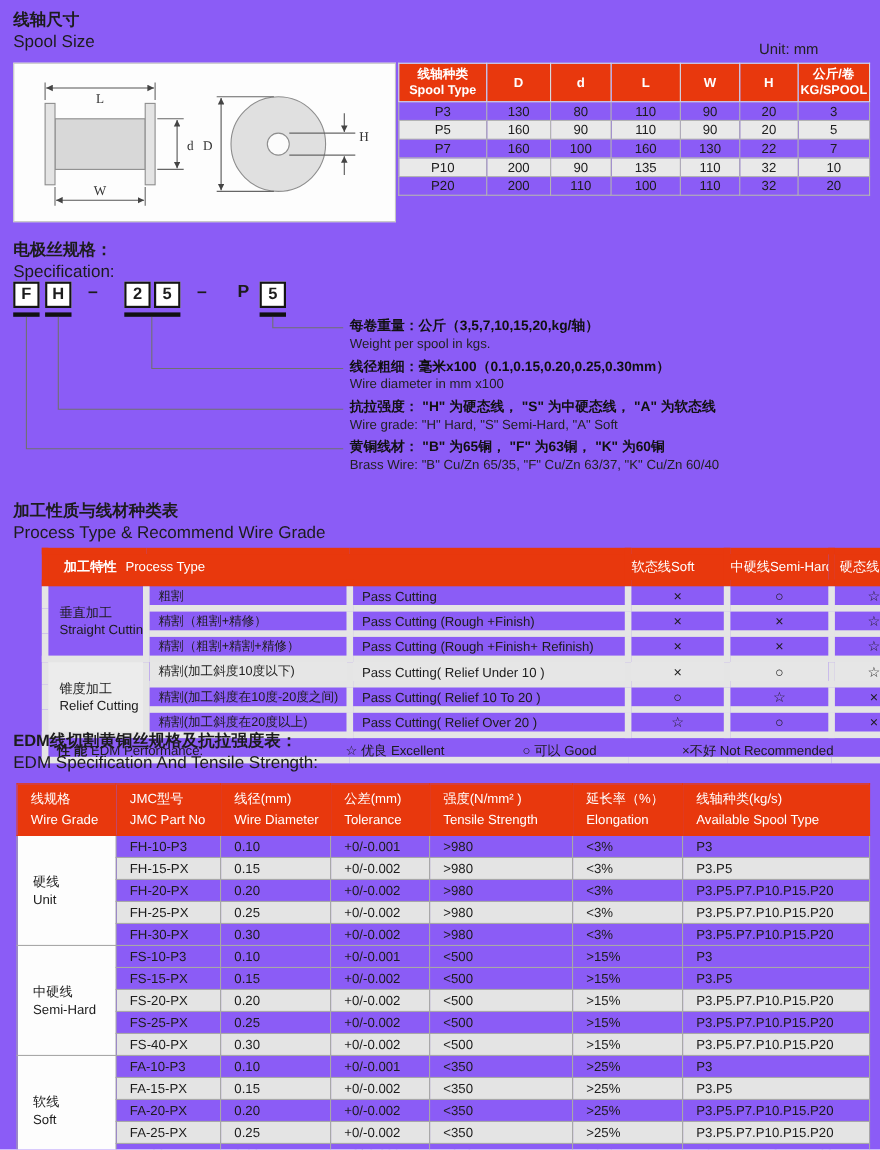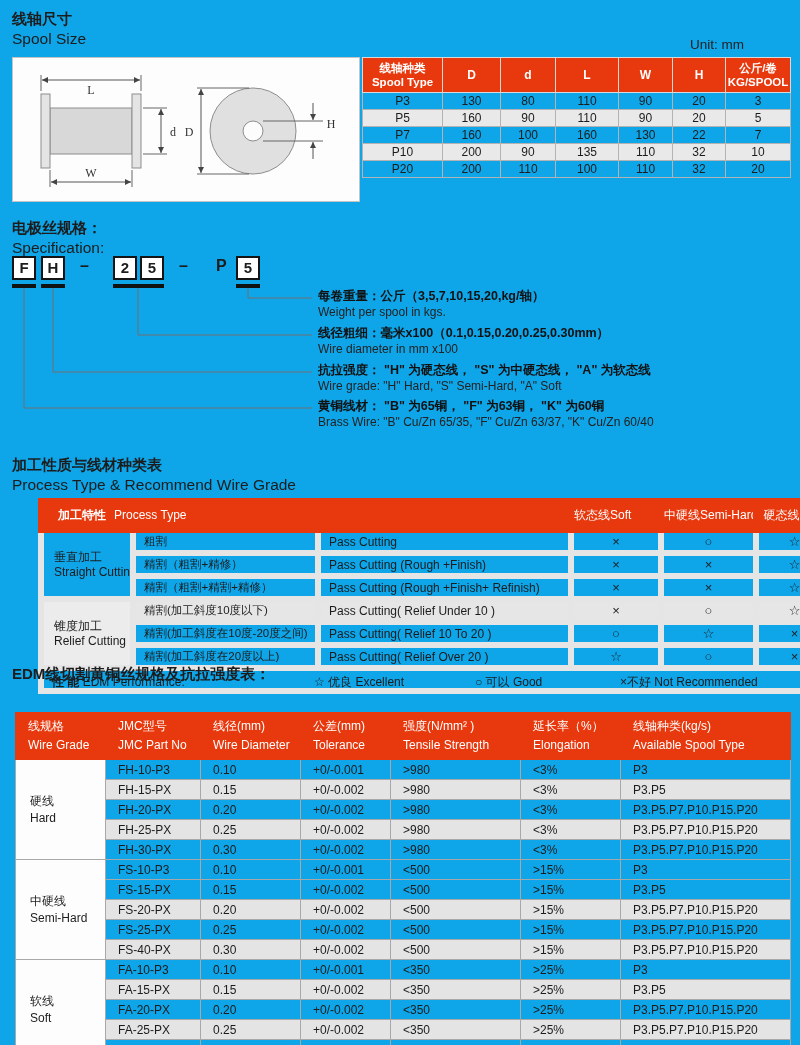--- a/index.html
+++ b/index.html
@@ -1,16 +1,16 @@
 <!DOCTYPE html>
 <html><head>
 <meta charset="utf-8">
 <style>
   html,body{margin:0;padding:0;background:#ffffff;}
-  #page{position:relative;width:800px;height:1045px;background:#0ea5e9;
+  #page{position:relative;width:800px;height:1045px;background:#8b5cf6;
         font-family:"Liberation Sans","DejaVu Sans",sans-serif;color:#1c1c1c;overflow:hidden;}
   .abs{position:absolute;}
   .sec-zh{font-size:15px;font-weight:700;line-height:1.3;}
   .sec-en{font-size:15.5px;font-weight:400;line-height:1.3;}
   .unit{font-size:13.5px;color:#222;}
   table{border-collapse:collapse;table-layout:fixed;}
   
   .spool-tbl{width:428px;font-size:12px;}
   .spool-tbl th,.spool-tbl td{border:1px solid #b3b3b3;text-align:center;padding:0;overflow:hidden;}
   .spool-tbl thead th{color:#fff;font-weight:700;height:34px;border-color:#d9d9d9;}
@@ -305,20 +305,21 @@
           <span class="lg" style="left:270px;">☆ 优良 Excellent</span>
           <span class="lg" style="left:431px;">○ 可以 Good</span>
           <span class="lg" style="left:576px;">×不好 Not Recommended</span>
         </td>
       </tr>
     </tbody>
   </table>
 
   <div class="abs" style="left:12px;top:664px;">
     <div class="sec-zh" style="font-weight:600;">EDM线切割黄铜丝规格及抗拉强度表：</div>
+    <div class="sec-en">EDM Specification And Tensile Strength:</div>
   </div>
 
   <table class="edm-tbl abs outer" style="left:15px;top:712px;">
     <colgroup>
         <col style="width:90px">
         <col style="width:95px">
         <col style="width:100px">
         <col style="width:90px">
       <col style="width:130px">
         <col style="width:100px">
@@ -354,21 +355,21 @@
             <div>线轴种类(kg/s)</div>
             <div>Available Spool Type</div>
           </th>
       </tr>
     </thead>
     <tbody>
 
       <tr>
           <td class="gcell" rowspan="5">
             <div>硬线</div>
-            <div>Hard</div>
+            <div>Unit</div>
           </td>
           <td>FH-10-P3</td>
           <td>0.10</td>
           <td>+0/-0.001</td>
           <td>&gt;980</td>
           <td>&lt;3%</td>
           <td>P3</td>
         </tr>
       <tr class="shade">
           <td>FH-15-PX</td>

